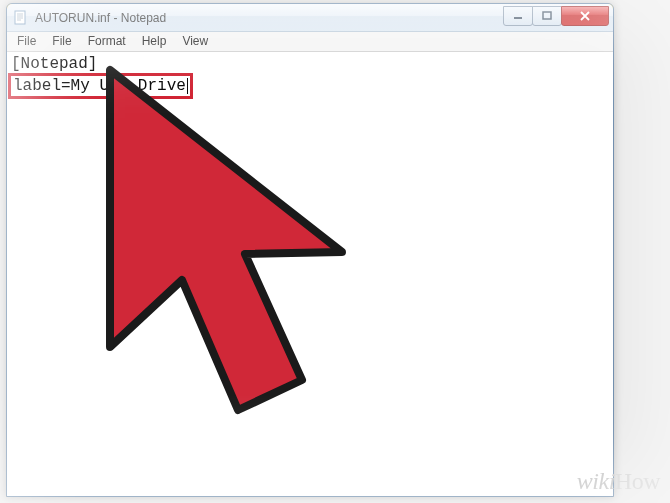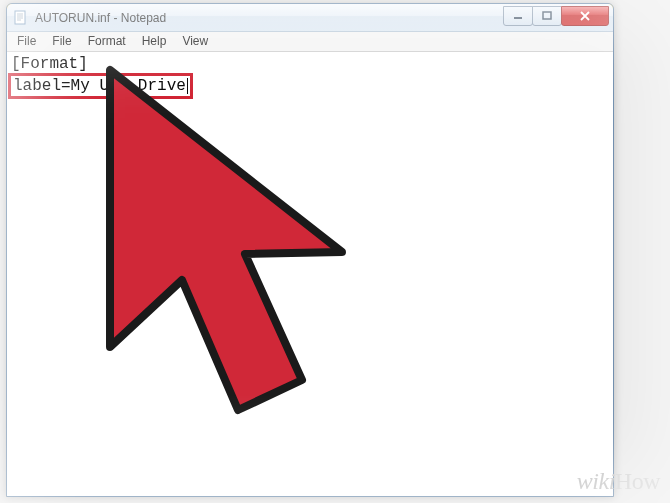--- a/index.html
+++ b/index.html
@@ -181,21 +181,21 @@
     </div>
   </div>
   <div class="menubar">
     <span class="menu-item">File</span>
     <span class="menu-item">File</span>
     <span class="menu-item">Format</span>
     <span class="menu-item">Help</span>
     <span class="menu-item">View</span>
   </div>
   <div class="content">
-    <div class="line1">[Format]</div>
+    <div class="line1">[Notepad]</div>
     <div class="highlight-box">
       <span class="highlight-text">label=My USB Drive</span><span class="caret"></span>
     </div>
   </div>
 </div>
 
 <svg class="cursor-overlay" viewBox="0 0 320 380">
   <path d="M 40 8
            L 40 285
            L 112 218

